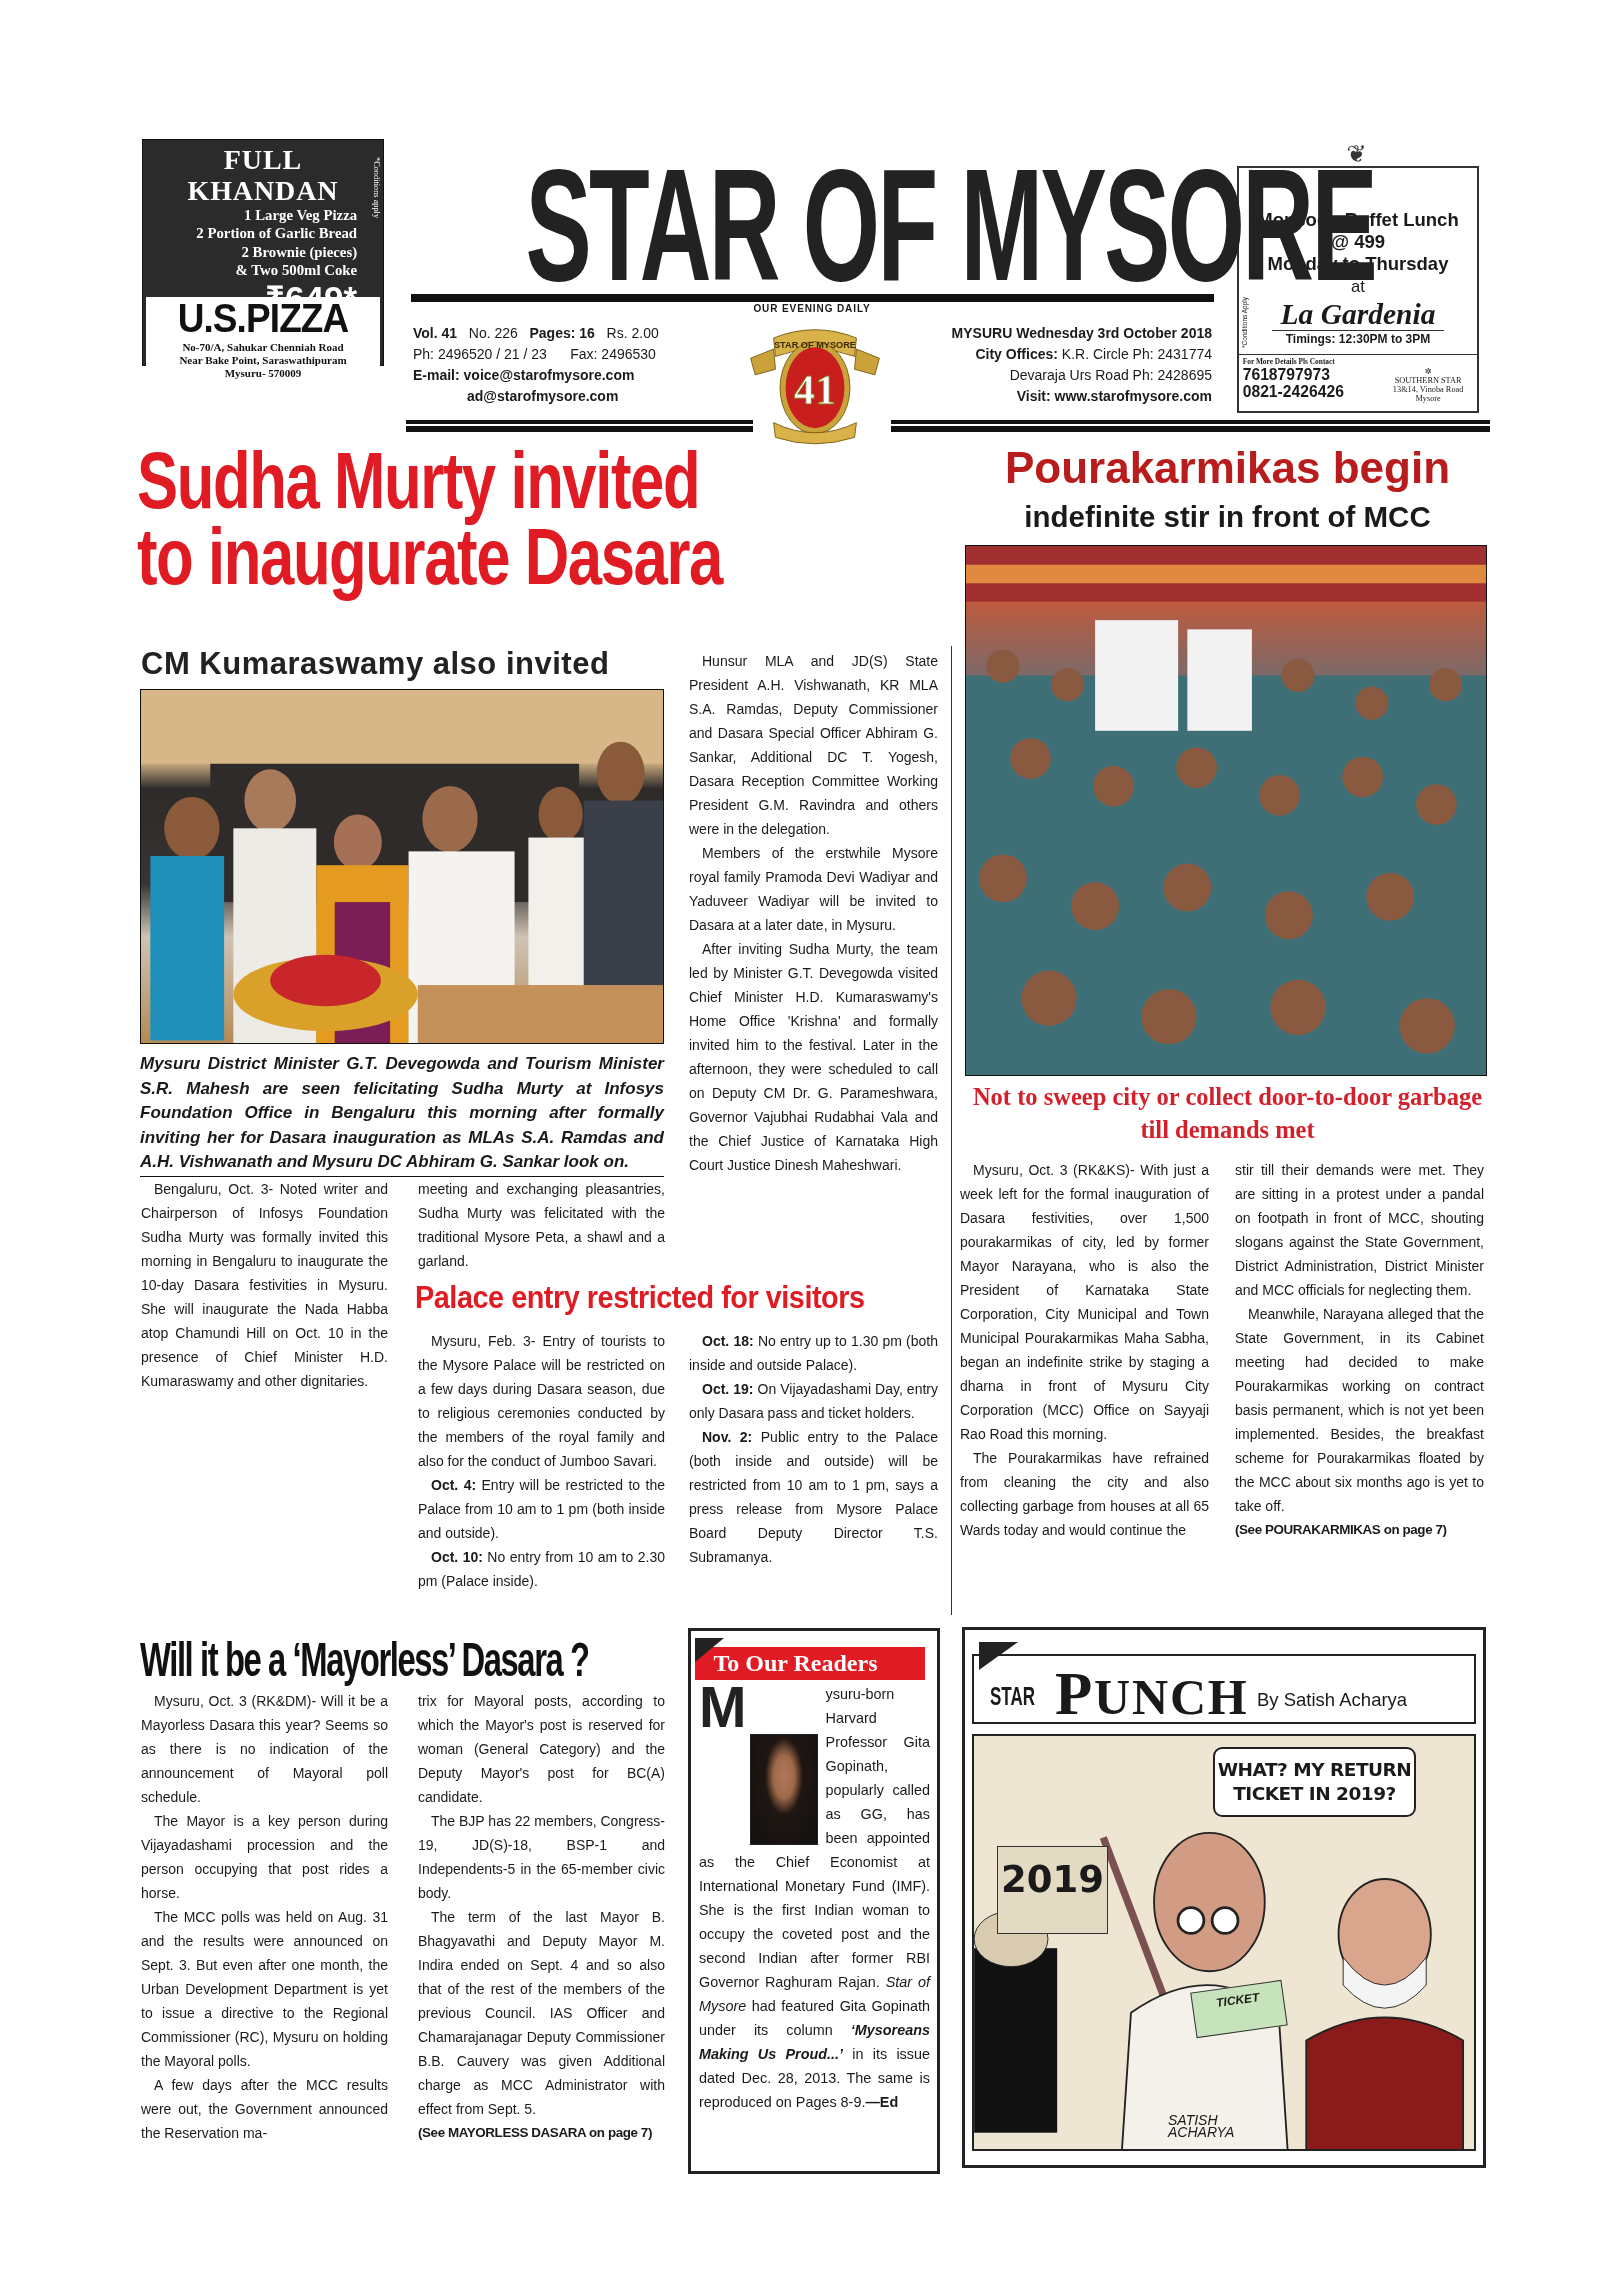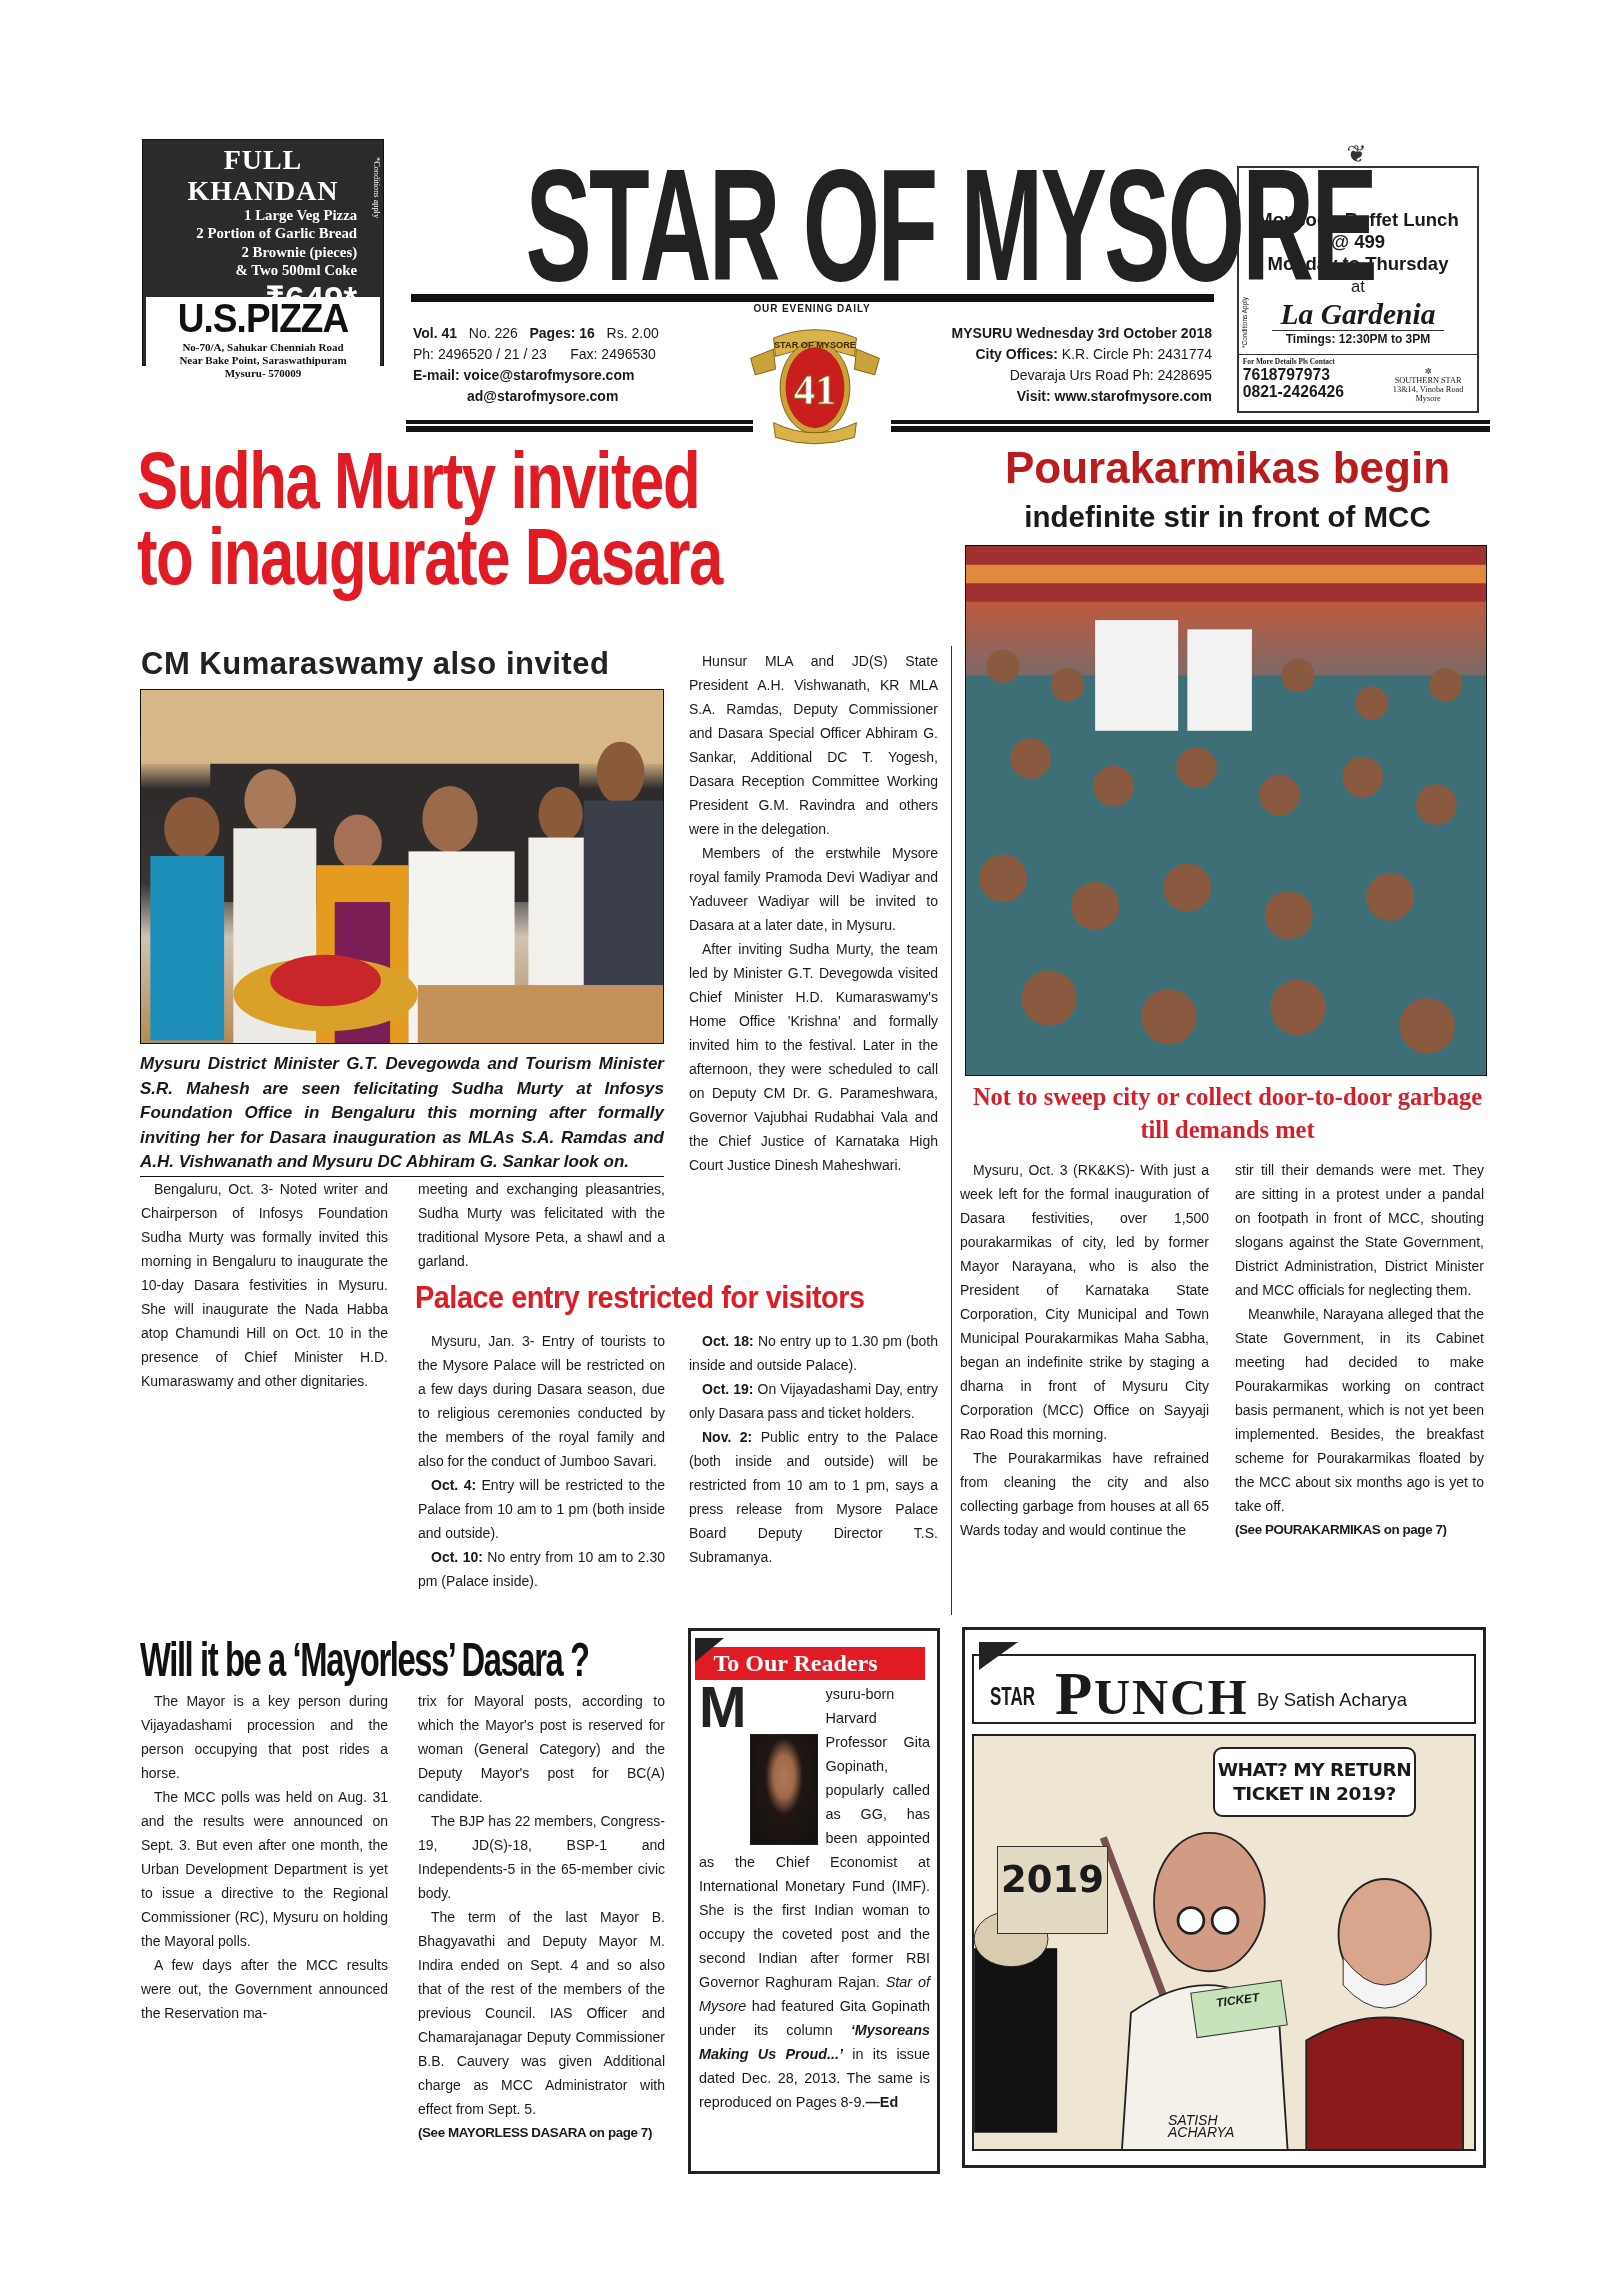--- a/index.html
+++ b/index.html
@@ -231,21 +231,21 @@
   <p style="text-indent:0;">meeting and exchanging pleasantries, Sudha Murty was felicitated with the traditional Mysore Peta, a shawl and a garland.</p>
 </div>
 <div class="abs body col-c">
   <p>Hunsur MLA and JD(S) State President A.H. Vishwanath, KR MLA S.A. Ramdas, Deputy Commissioner and Dasara Special Officer Abhiram G. Sankar, Additional DC T. Yogesh, Dasara Reception Committee Working President G.M. Ravindra and others were in the delegation.</p>
   <p>Members of the erstwhile Mysore royal family Pramoda Devi Wadiyar and Yaduveer Wadiyar will be invited to Dasara at a later date, in Mysuru.</p>
   <p>After inviting Sudha Murty, the team led by Minister G.T. Devegowda visited Chief Minister H.D. Kumaraswamy's Home Office 'Krishna' and formally invited him to the festival. Later in the afternoon, they were scheduled to call on Deputy CM Dr. G. Parameshwara, Governor Vajubhai Rudabhai Vala and the Chief Justice of Karnataka High Court Justice Dinesh Maheshwari.</p>
 </div>
 
 <div class="abs palace-h">Palace entry restricted for visitors</div>
 <div class="abs body col-b2">
-  <p>Mysuru, Jan. 3- Entry of tourists to the Mysore Palace will be restricted on a few days during Dasara season, due to religious ceremonies conducted by the members of the royal family and also for the conduct of Jumboo Savari.</p>
+  <p>Mysuru, Feb. 3- Entry of tourists to the Mysore Palace will be restricted on a few days during Dasara season, due to religious ceremonies conducted by the members of the royal family and also for the conduct of Jumboo Savari.</p>
   <p><b>Oct. 4:</b> <span>Entry will be restricted to the Palace from 10 am to 1 pm (both inside and outside).</span></p>
   <p><b>Oct. 10:</b> <span>No entry from 10 am to 2.30 pm (Palace inside).</span></p>
 </div>
 <div class="abs body col-c2" style="top:1329px;">
   <p><b>Oct. 18:</b> <span>No entry up to 1.30 pm (both inside and outside Palace).</span></p>
   <p><b>Oct. 19:</b> <span>On Vijayadashami Day, entry only Dasara pass and ticket holders.</span></p>
   <p><b>Nov. 2:</b> <span>Public entry to the Palace (both inside and outside) will be restricted from 10 am to 1 pm, says a press release from Mysore Palace Board Deputy Director T.S. Subramanya.</span></p>
 </div>
 <div class="abs vrule"></div>
 
@@ -292,20 +292,21 @@
   <p>The Pourakarmikas have refrained from cleaning the city and also collecting garbage from houses at all 65 Wards today and would continue the</p>
 </div>
 <div class="abs body col-e">
   <p style="text-indent:0;">stir till their demands were met. They are sitting in a protest under a pandal on footpath in front of MCC, shouting slogans against the State Government, District Administration, District Minister and MCC officials for neglecting them.</p>
   <p>Meanwhile, Narayana alleged that the State Government, in its Cabinet meeting had decided to make Pourakarmikas working on contract basis permanent, which is not yet been implemented. Besides, the breakfast scheme for Pourakarmikas floated by the MCC about six months ago is yet to take off.</p>
   <p class="seepage">(See POURAKARMIKAS on page 7)</p>
 </div>
 
 <div class="abs may-h">Will it be a ‘Mayorless’ Dasara ?</div>
 <div class="abs body col-f">
+  <p>Mysuru, Oct. 3 (RK&amp;DM)- Will it be a Mayorless Dasara this year? Seems so as there is no indication of the announcement of Mayoral poll schedule.</p>
   <p>The Mayor is a key person during Vijayadashami procession and the person occupying that post rides a horse.</p>
   <p>The MCC polls was held on Aug. 31 and the results were announced on Sept. 3. But even after one month, the Urban Development Department is yet to issue a directive to the Regional Commissioner (RC), Mysuru on holding the Mayoral polls.</p>
   <p>A few days after the MCC results were out, the Government announced the Reservation ma-</p>
 </div>
 <div class="abs body col-g">
   <p style="text-indent:0;">trix for Mayoral posts, according to which the Mayor's post is reserved for woman (General Category) and the Deputy Mayor's post for BC(A) candidate.</p>
   <p>The BJP has 22 members, Congress-19, JD(S)-18, BSP-1 and Independents-5 in the 65-member civic body.</p>
   <p>The term of the last Mayor B. Bhagyavathi and Deputy Mayor M. Indira ended on Sept. 4 and so also that of the rest of the members of the previous Council. IAS Officer and Chamarajanagar Deputy Commissioner B.B. Cauvery was given Additional charge as MCC Administrator with effect from Sept. 5.</p>
   <p class="seepage">(See MAYORLESS DASARA on page 7)</p>
 </div>

